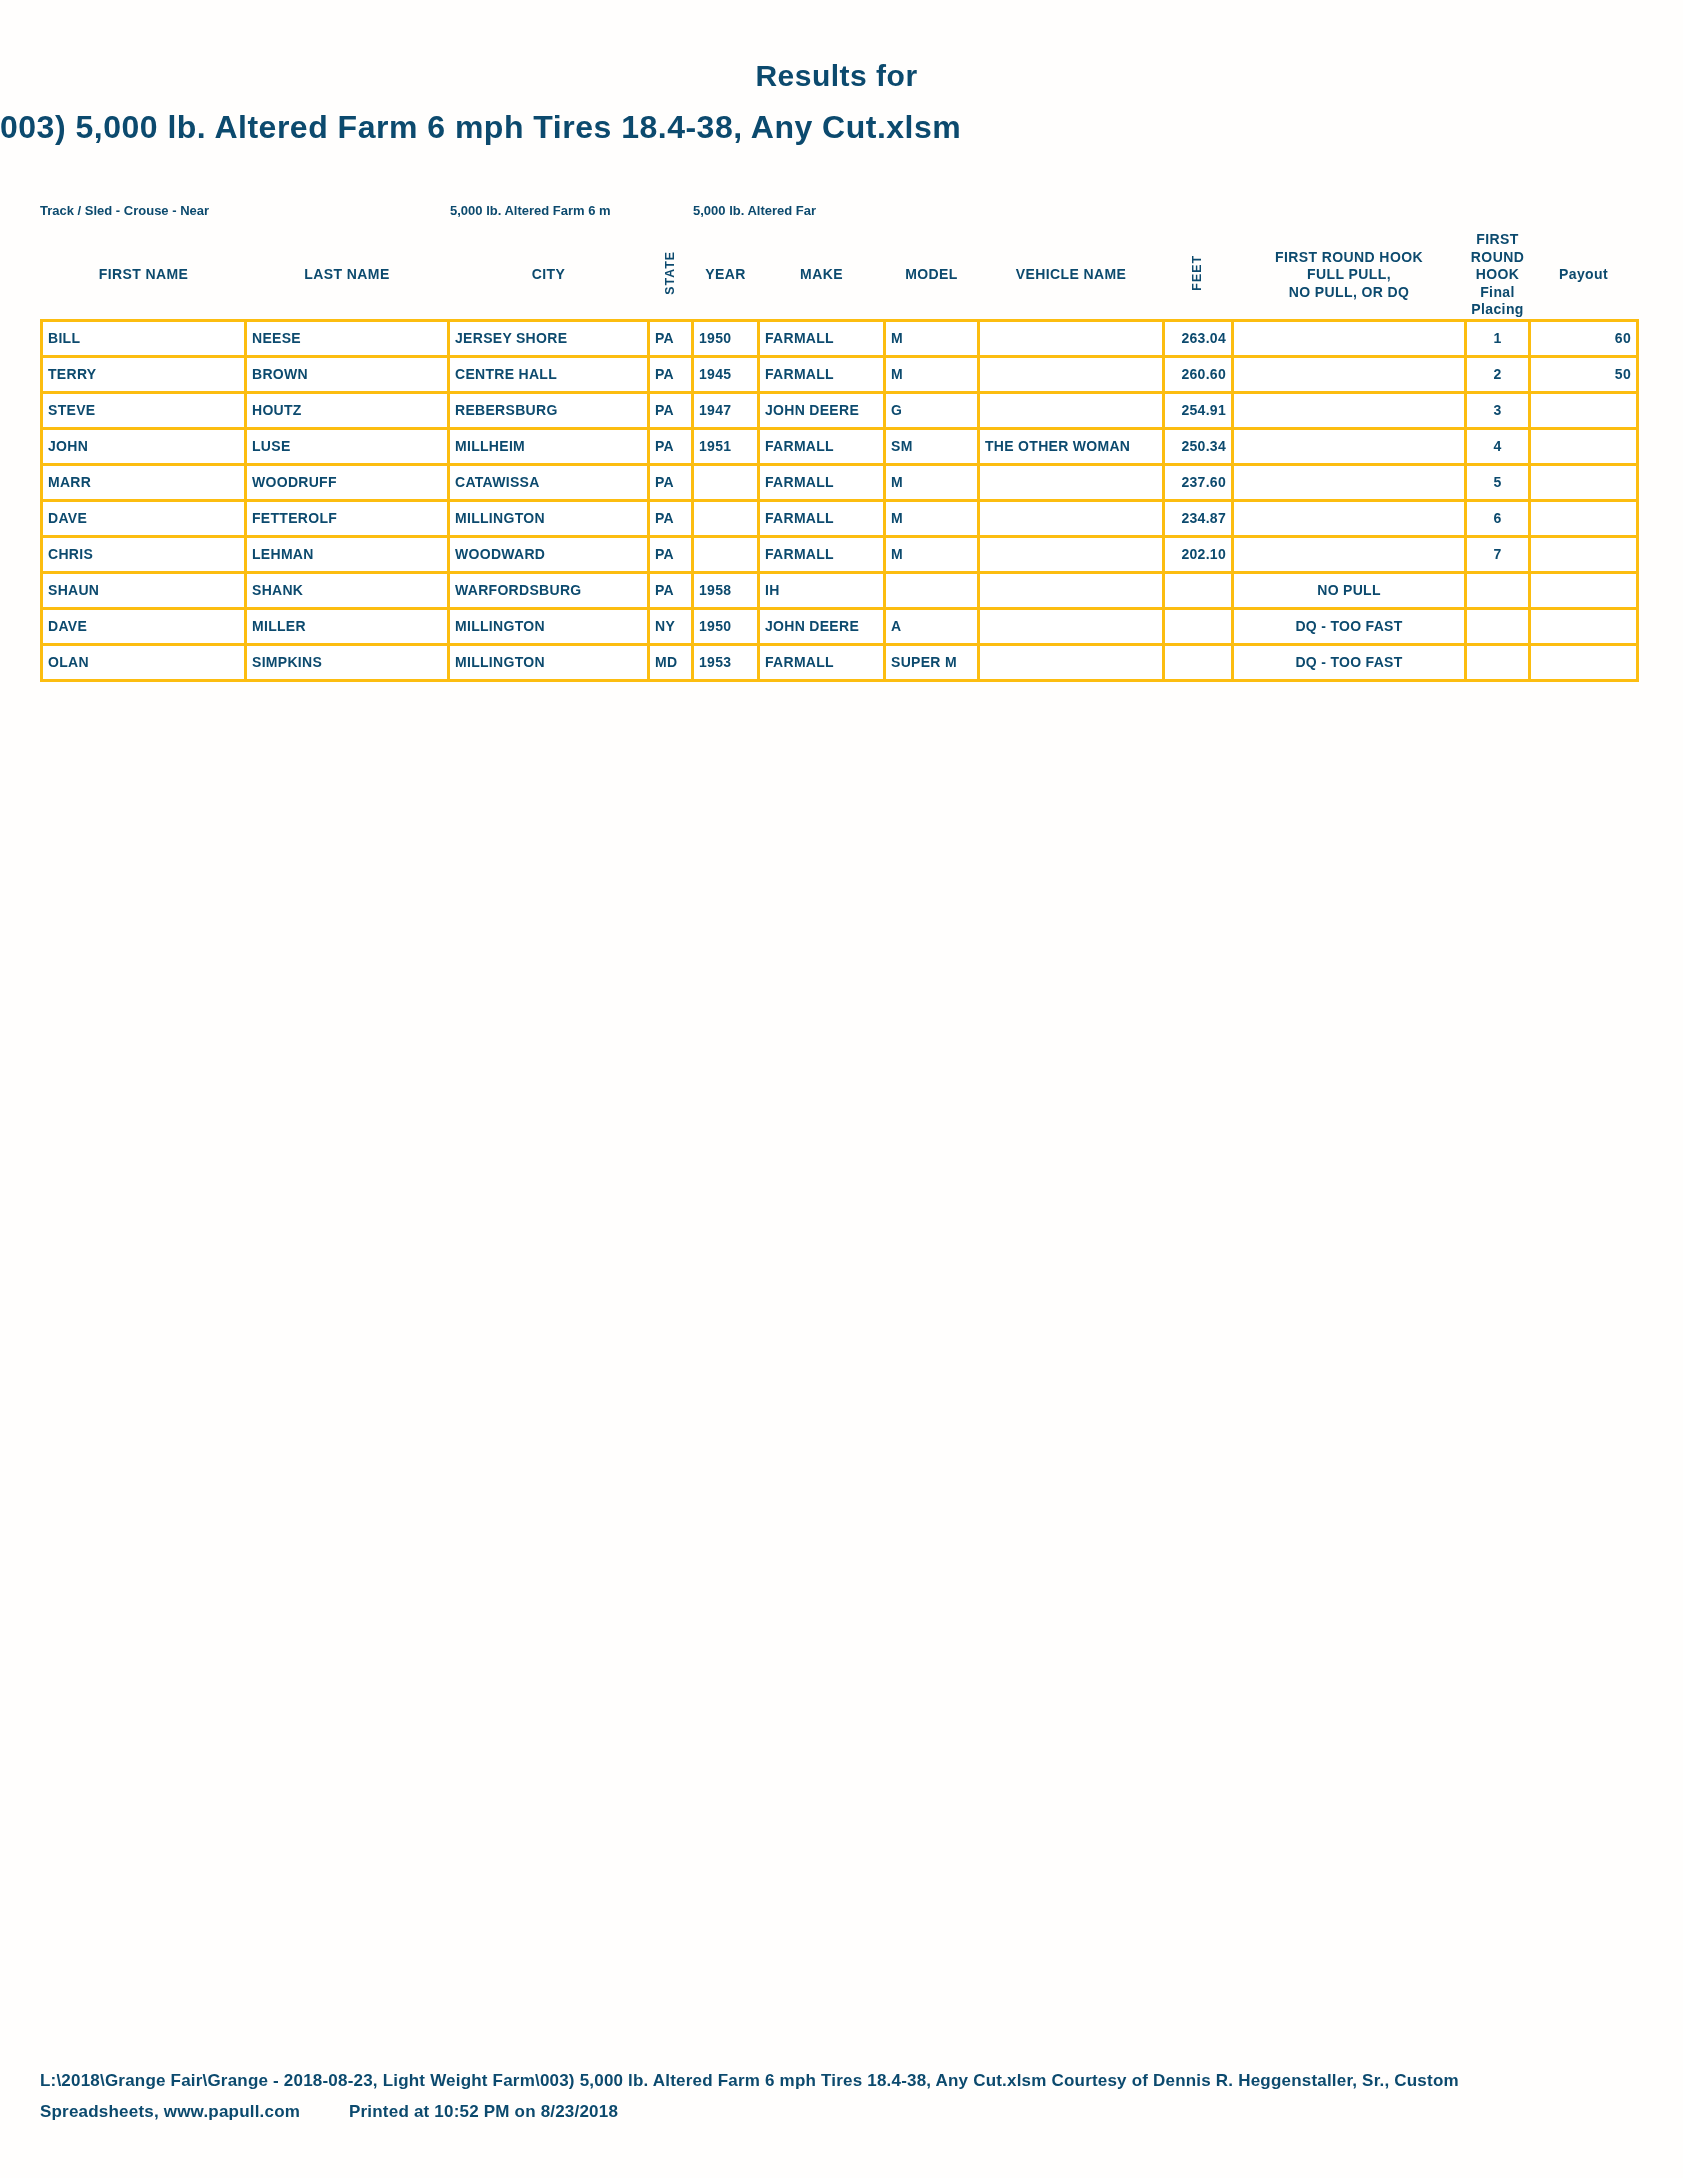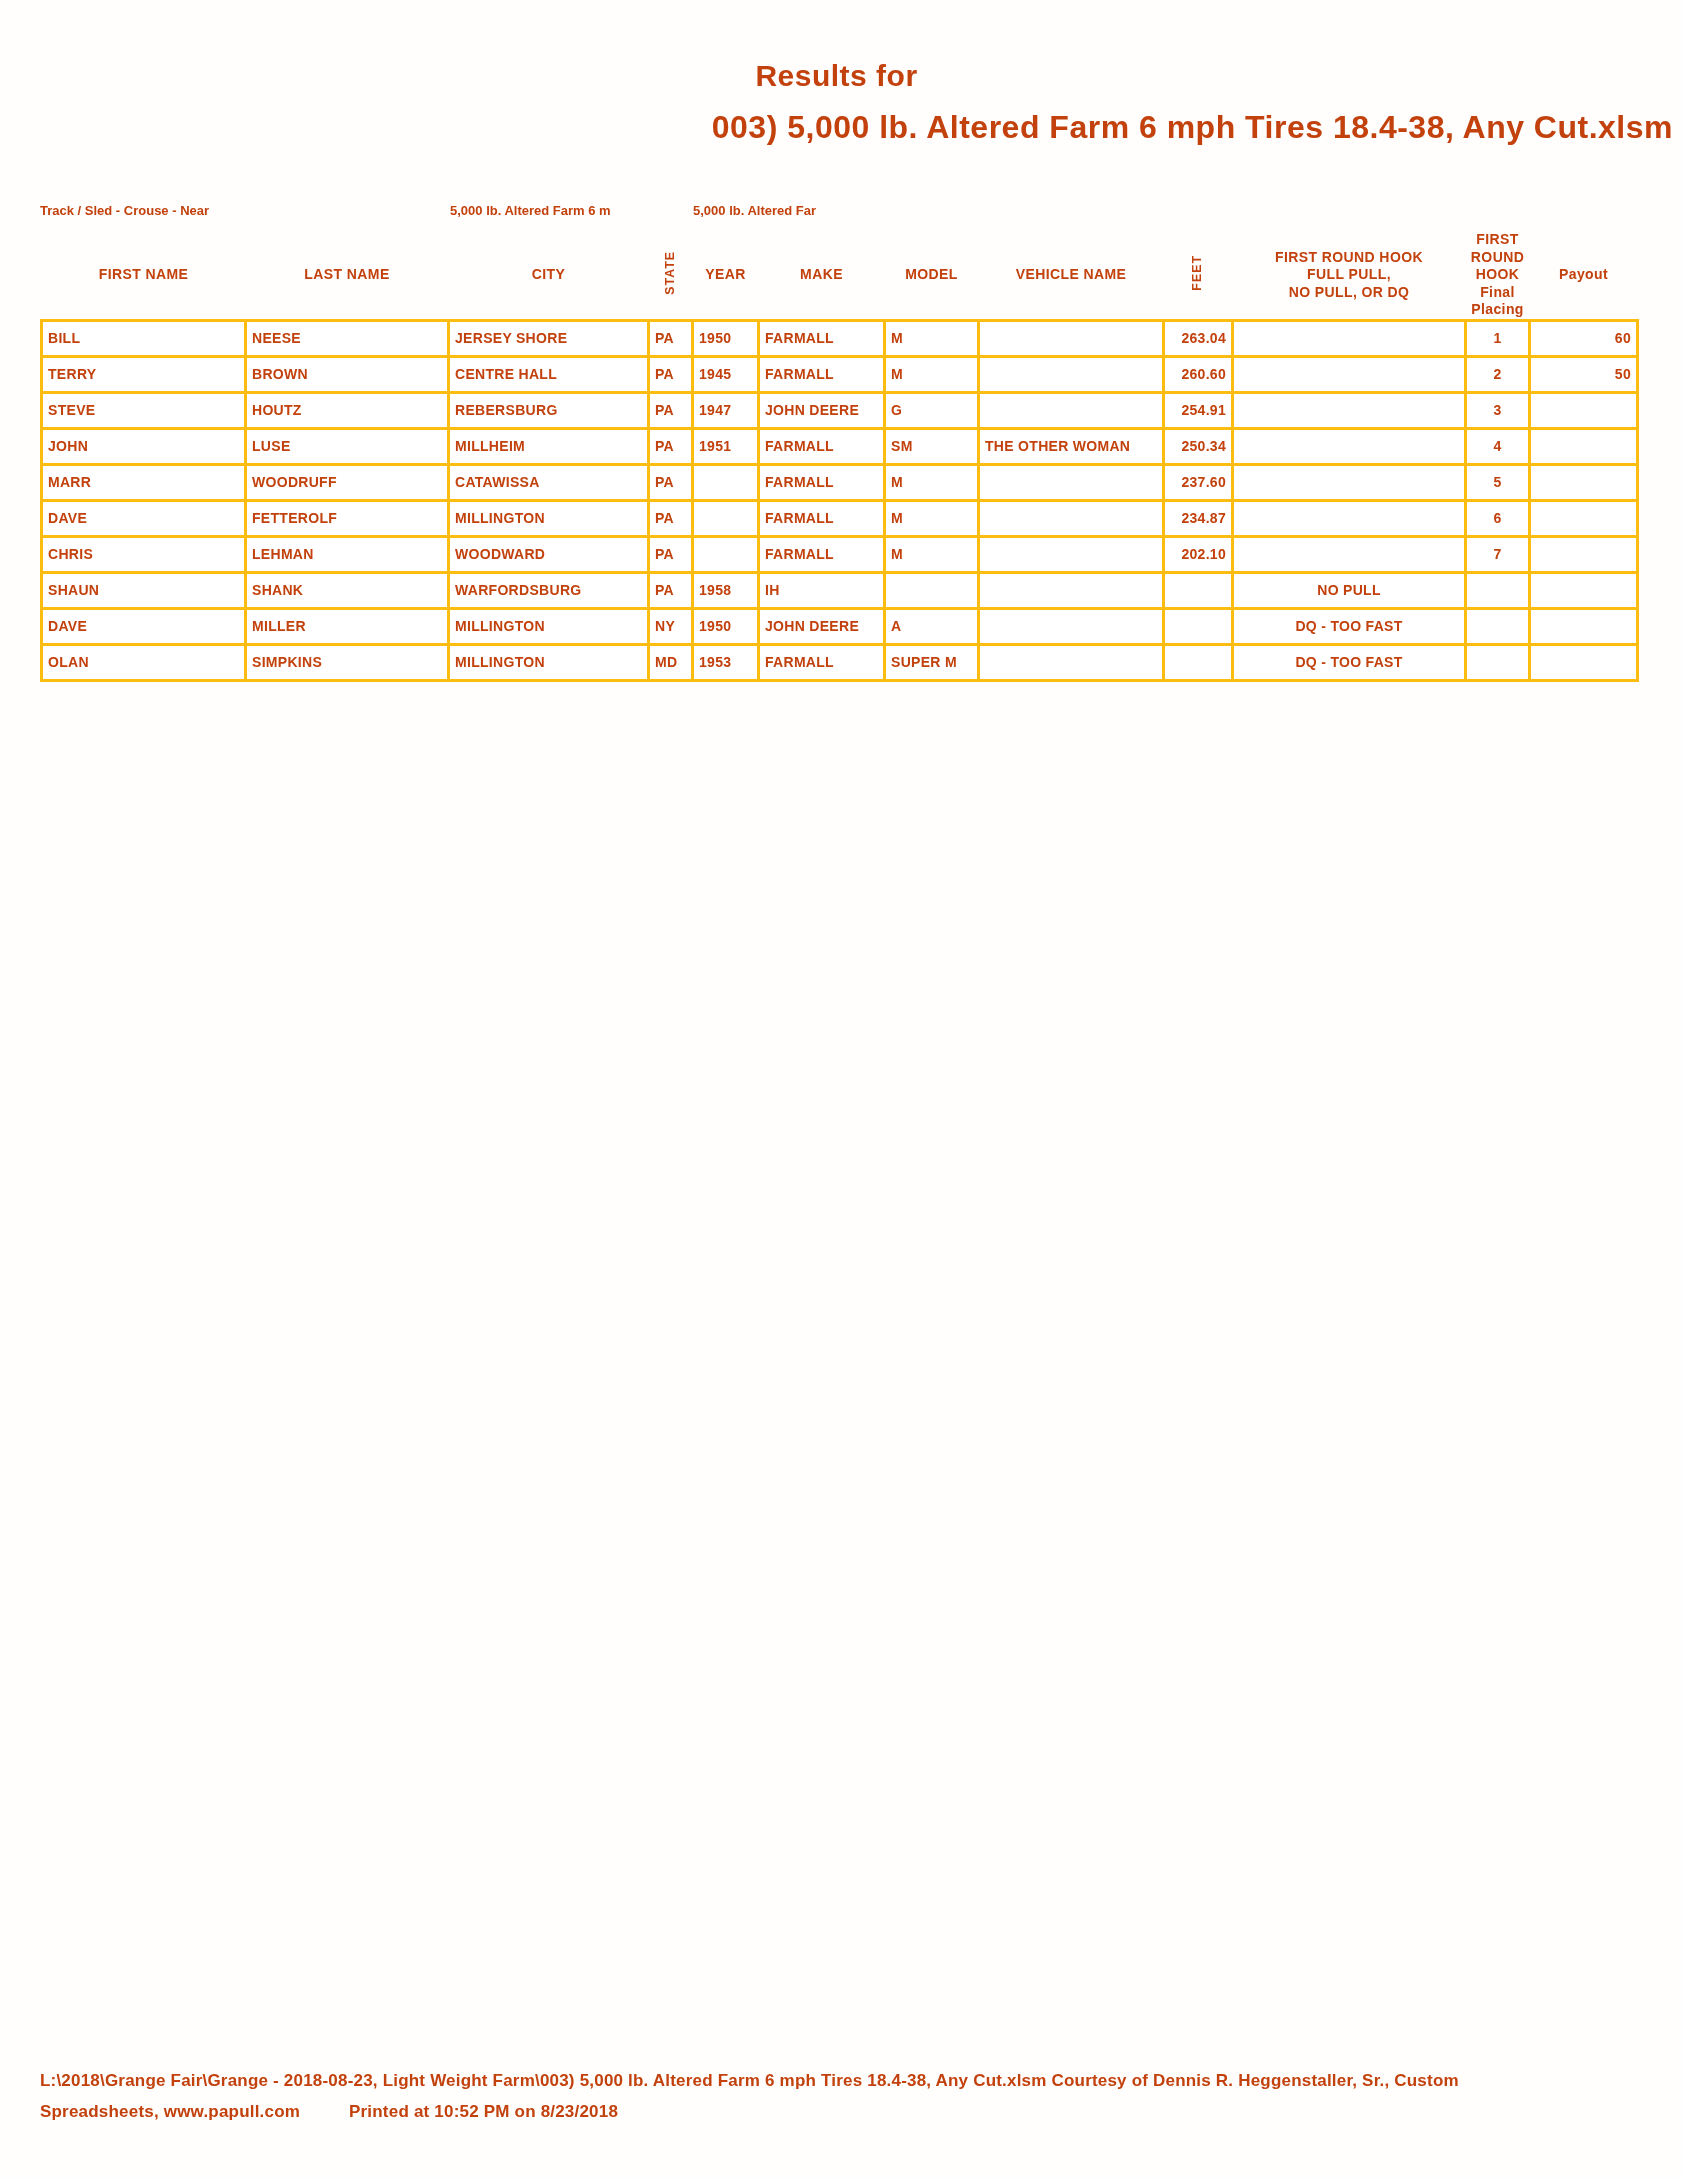--- a/index.html
+++ b/index.html
@@ -2,30 +2,30 @@
 <html style="--grid: #FCBD10;"><head>
 <meta charset="utf-8">
 <style>
   html,body{margin:0;padding:0;background:#fff;}
   .page{
     position:relative;
     width:1683px;height:2178px;
     background:#fffefd;
     font-family:"Liberation Sans", sans-serif;
     font-weight:bold;
-    color:#c2410c;
+    color:#0c4a6e;
     overflow:hidden;
   }
   .title-1{
     position:absolute;top:59px;left:0;width:1673px;
     text-align:center;font-size:30px;letter-spacing:0.5px;
   }
   .title-2{
     position:absolute;top:109px;left:0;width:1673px;
-    text-align:right;font-size:32px;letter-spacing:0.5px;
+    text-align:left;font-size:32px;letter-spacing:0.5px;
   }
   .track-line{position:absolute;top:203px;left:0;height:26px;width:1683px;font-size:13px;}
   .track-label{position:absolute;left:40px;top:0;white-space:nowrap;}
   .class-1{position:absolute;left:450px;top:0;width:241px;overflow:hidden;white-space:nowrap;}
   .class-2{position:absolute;left:693px;top:0;width:213px;overflow:hidden;white-space:nowrap;}
 
   table.results{
     position:absolute;left:40px;top:231px;
     border-collapse:collapse;table-layout:fixed;
     width:1596px;

